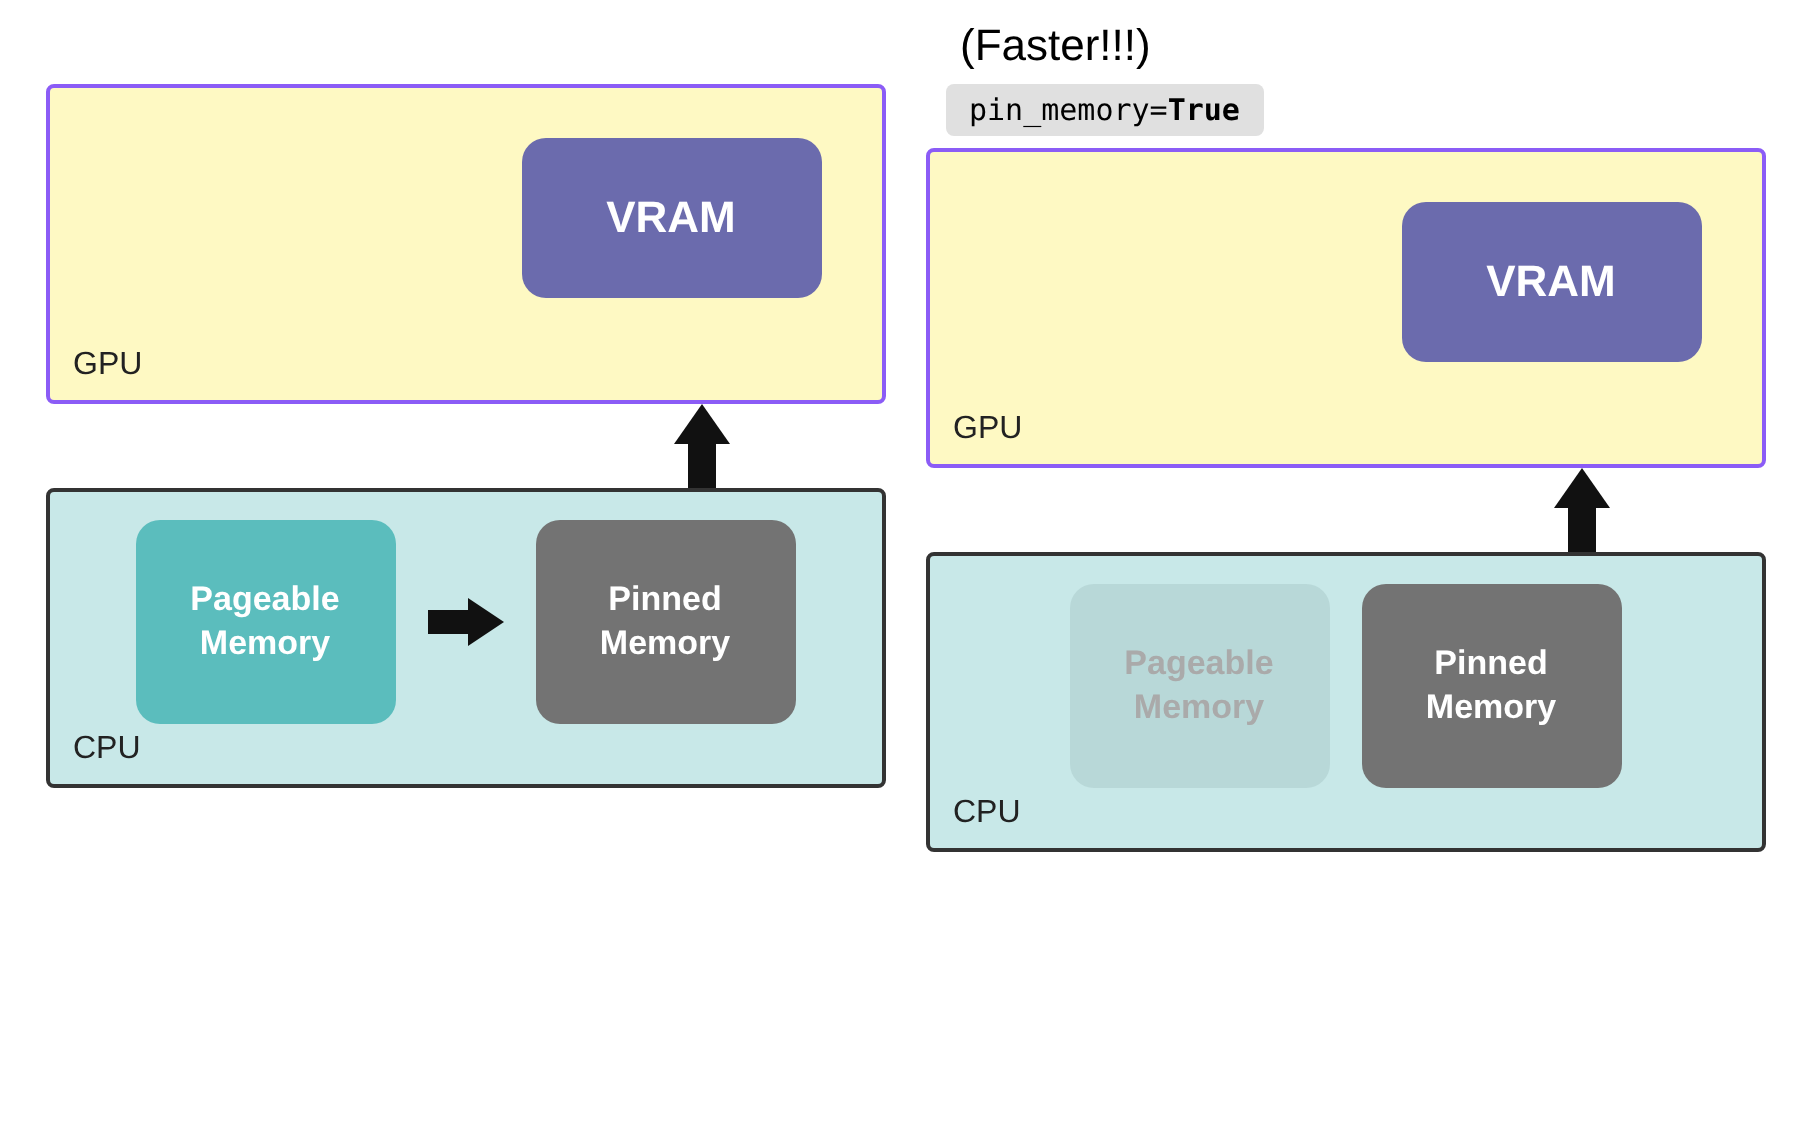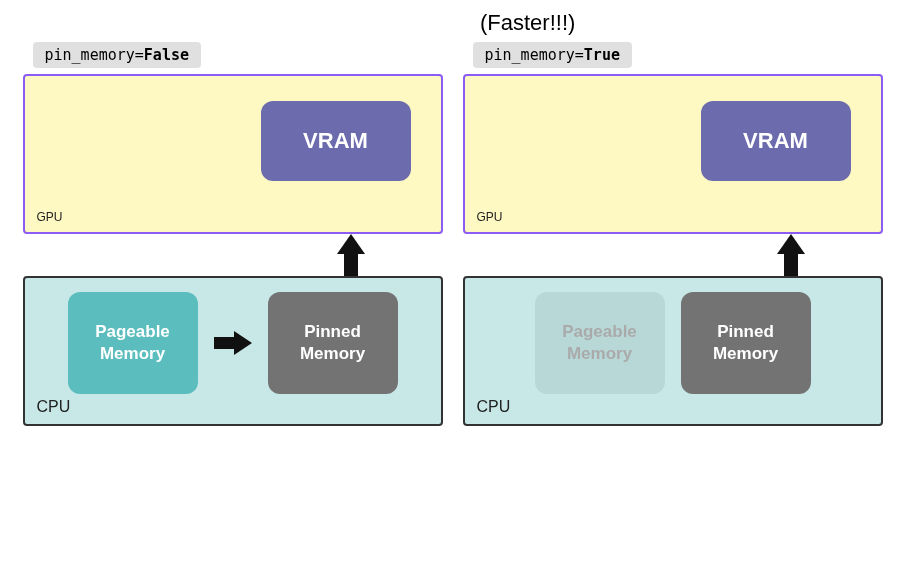--- a/index.html
+++ b/index.html
@@ -65,21 +65,21 @@
       display: flex;
       flex-direction: column;
       align-items: center;
       justify-content: flex-start;
     }
 
     .gpu-label {
       position: absolute;
       bottom: 8px;
       left: 12px;
-      font-size: 12px;
+      font-size: 16px;
       font-weight: normal;
       color: #222;
     }
 
     .vram-box {
       background: #6b6bad;
       border-radius: 12px;
       color: white;
       font-size: 22px;
       font-weight: bold;
@@ -194,23 +194,20 @@
   </style>
 </head>
 <body>
 
 <div class="faster-label">(Faster!!!)</div>
 
 <div class="diagrams-row">
 
   <div class="diagram">
 
-    <div class="code-label">
-      <span>pin_memory=</span><span class="bold">False</span>
-    </div>
 
     <div class="gpu-box">
       <div style="width:100%;display:flex;justify-content:flex-end;padding-right:20px;">
         <div class="vram-box">VRAM</div>
       </div>
       <span class="gpu-label">GPU</span>
     </div>
 
     <div class="gpu-cpu-connector">
       <div class="vertical-arrow">

